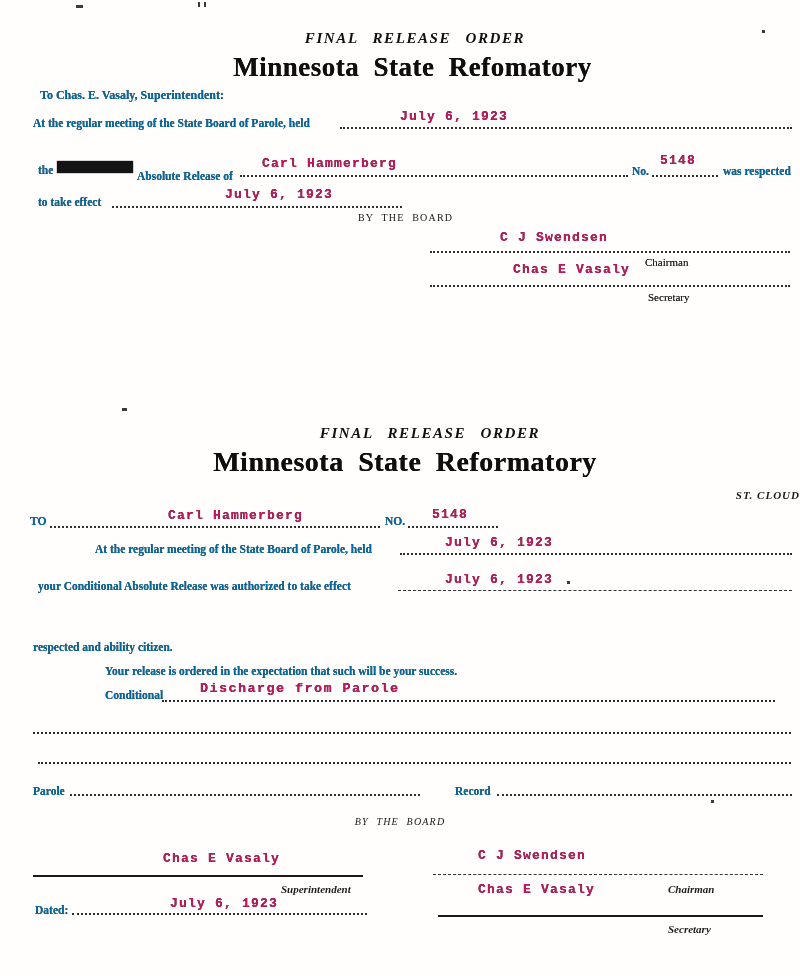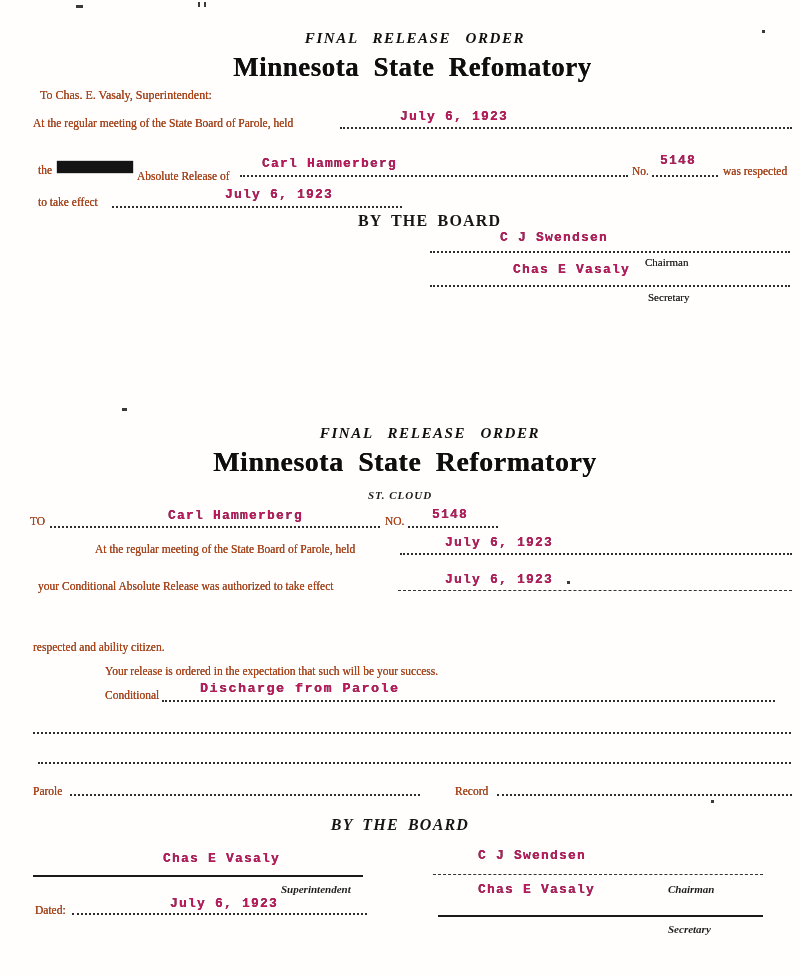--- a/index.html
+++ b/index.html
@@ -1,31 +1,31 @@
 <!DOCTYPE html>
 <html><head>
 <meta charset="utf-8">
 <style>
   html,body{margin:0;padding:0;background:#ffffff;}
   #page{position:relative;width:800px;height:976px;background:#fffefd;overflow:hidden;
         font-family:"Liberation Serif","DejaVu Serif",serif;color:#1b1b1b;}
   .abs{position:absolute;white-space:nowrap;}
   
-  .lbl{font-size:11.5px;color:#c2410c;text-shadow:0 0 .4px rgba(0,0,0,.75);}
+  .lbl{font-size:11.5px;color:#0369a1;text-shadow:0 0 .4px rgba(0,0,0,.75);font-weight:bold;}
   .lbl-sm{font-size:11px;color:#222;text-shadow:0 0 .4px rgba(0,0,0,.7);}
   
   .typed{font-family:"Liberation Mono","DejaVu Sans Mono",monospace;font-weight:700;
          font-size:13px;letter-spacing:1.2px;color:#be185d;text-shadow:0 0 .6px rgba(0,0,0,.8);}
   .typed-big{font-size:13.5px;letter-spacing:1.4px;}
   
   .order-title{font-style:italic;font-weight:700;font-size:15px;letter-spacing:1.6px;
                word-spacing:9px;text-align:center;color:#101010;}
   .institution{font-weight:700;font-size:27px;letter-spacing:.5px;word-spacing:7px;
                text-align:center;color:#0e0e0e;text-shadow:0 0 .5px rgba(0,0,0,.9);}
-  .board-hd{font-weight:700;font-size:16px;letter-spacing:1.2px;word-spacing:4px;color:#161616;}
+  .board-hd{font-weight:400;font-size:10px;letter-spacing:1.2px;word-spacing:4px;color:#161616;}
   .board-hd-it{font-style:italic;}
   .role-it{font-style:italic;font-weight:700;font-size:11px;color:#1d1d1d;}
   .subloc{font-style:italic;font-weight:700;font-size:11px;letter-spacing:1px;text-align:center;}
   
   .dotline{position:absolute;height:0;border-bottom:2px dotted #2e2e2e;}
   .dashline{position:absolute;height:0;border-bottom:1.6px dashed #333;}
   .solidline{position:absolute;height:0;border-bottom:2px solid #1a1a1a;}
   .redact{position:absolute;background:#141414;box-shadow:0 0 1px #000;}
   .artifact{position:absolute;background:#3a3a3a;}
 </style>
@@ -67,21 +67,21 @@
   <div class="abs board-hd" style="left:358px;top:212px;">BY THE BOARD</div>
   <div class="abs typed" style="left:500px;top:230px;">C J Swendsen</div>
   <div class="dotline" style="left:430px;top:251px;width:360px;"></div>
   <div class="abs lbl-sm" style="left:645px;top:256px;">Chairman</div>
   <div class="abs typed" style="left:513px;top:262px;">Chas E Vasaly</div>
   <div class="dotline" style="left:430px;top:285px;width:360px;"></div>
   <div class="abs lbl-sm" style="left:648px;top:291px;">Secretary</div>
 
   <div class="abs order-title" style="left:60px;top:425px;width:740px;">FINAL RELEASE ORDER</div>
   <div class="abs institution" style="left:10px;top:446px;width:790px;font-size:28px;">Minnesota State Reformatory</div>
-  <div class="abs subloc" style="left:0px;top:489px;width:800px;">ST. CLOUD</div>
+  <div class="abs subloc" style="left:0px;top:489px;width:800px;text-align:right;">ST. CLOUD</div>
 
   <div class="abs lbl" style="left:30px;top:515px;">TO</div>
   <div class="abs typed" style="left:168px;top:508px;">Carl Hammerberg</div>
   <div class="dotline" style="left:50px;top:526px;width:330px;"></div>
   <div class="abs lbl" style="left:385px;top:515px;">NO.</div>
   <div class="abs typed" style="left:432px;top:507px;">5148</div>
   <div class="dotline" style="left:408px;top:526px;width:90px;"></div>
 
   <div class="abs lbl" style="left:95px;top:543px;">At the regular meeting of the State Board of Parole, held</div>
   <div class="abs typed" style="left:445px;top:535px;">July 6, 1923</div>

